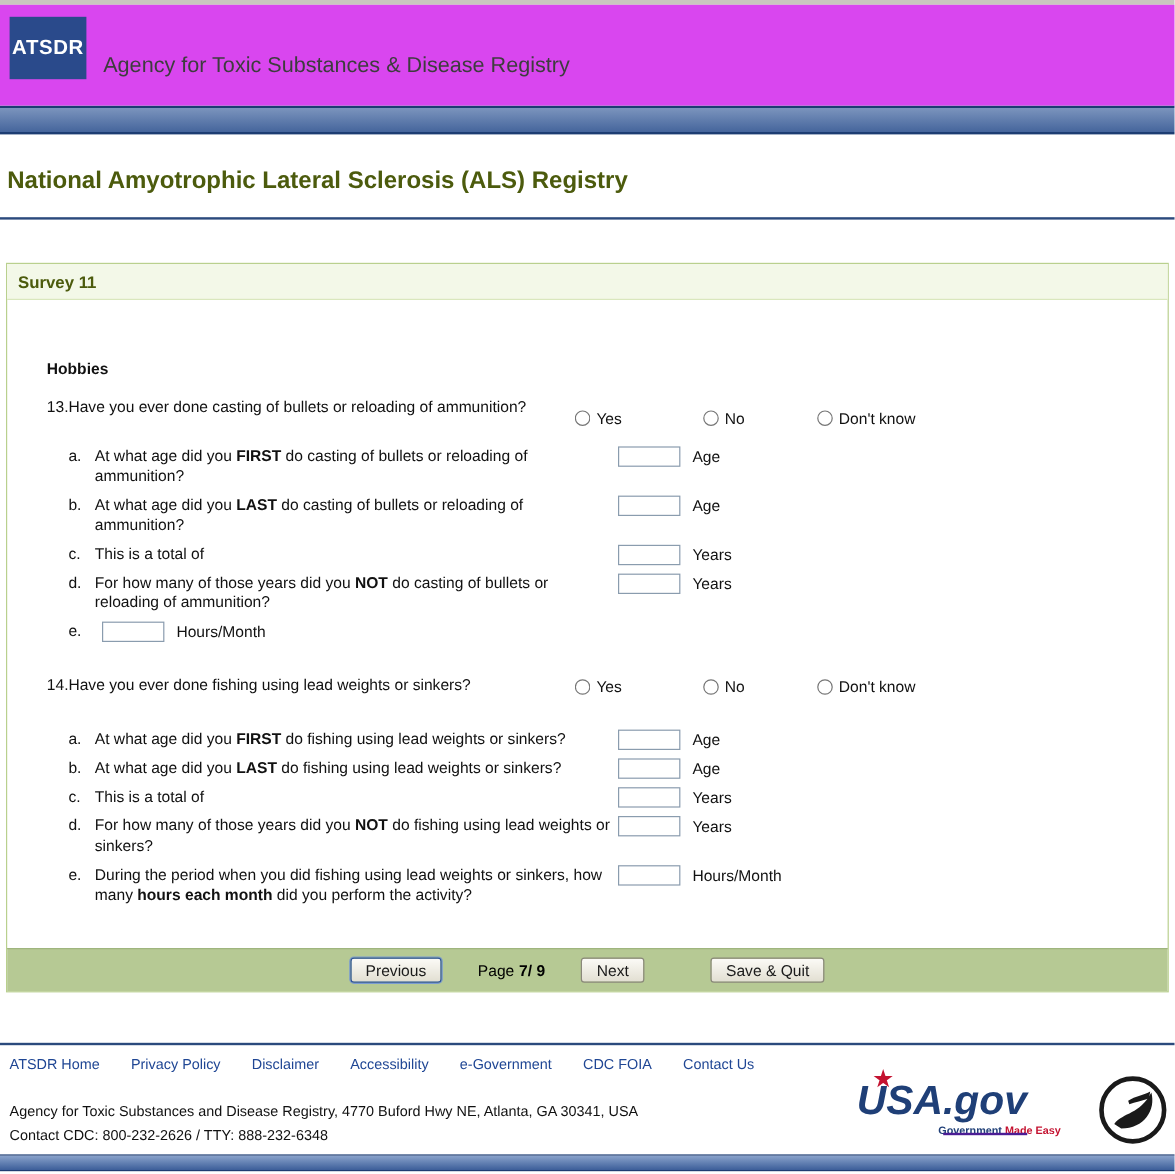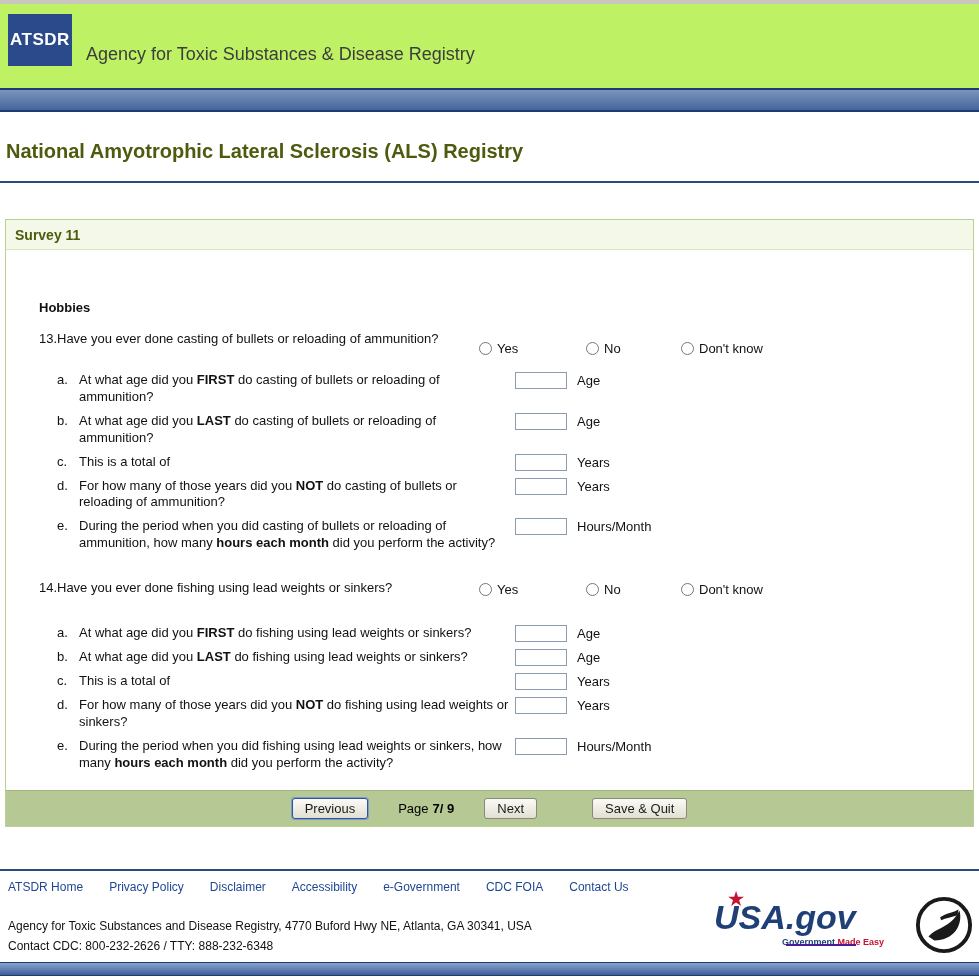--- a/index.html
+++ b/index.html
@@ -4,21 +4,21 @@
 <style>
   * { margin:0; padding:0; box-sizing:border-box; }
   html,body { background:#fff; }
   body { width:979px; font-family:"Liberation Sans", sans-serif; }
   .page { position:relative; width:979px; height:978px; background:#fff; overflow:hidden; }
 
   
   .top-strip { height:4px; background:#c9c6be; }
 
   
-  .site-header { position:relative; height:84px; background:#bef264; }
+  .site-header { position:relative; height:84px; background:#d946ef; }
   .logo-box { position:absolute; left:8px; top:10px; width:64px; height:52px; background:#2a4a8b;
               color:#fff; display:flex; align-items:center; justify-content:center;
               font-weight:bold; font-size:17px; letter-spacing:.5px; }
   .agency-name { position:absolute; left:86px; top:40px; font-size:18px; color:#3d3d3d; }
 
   
   .nav-bar { height:24px; background:linear-gradient(#7b94bd, #45659c);
              border-top:2px solid #1d3d72; border-bottom:2px solid #1d3d72; }
 
   
@@ -155,21 +155,20 @@
           <span class="sub-unit">Years</span>
         </div>
         <div class="sub-row">
           <span class="sub-letter">d.</span>
           <span class="sub-text"><span>For how many of those years did you </span><b>NOT</b><span> do casting of bullets or reloading of ammunition?</span></span>
           <input type="text" class="sub-input" style="">
           <span class="sub-unit">Years</span>
         </div>
         <div class="sub-row">
           <span class="sub-letter">e.</span>
-          <span class="sub-text"><span>During the period when you did casting of bullets or reloading of ammunition, how many </span><b>hours each month</b><span> did you perform the activity?</span></span>
           <input type="text" class="sub-input" style="">
           <span class="sub-unit">Hours/Month</span>
         </div>
       </div>
 
       <div class="question-row q14-block">
         <span class="q-num">14.</span>
         <div class="q-text">Have you ever done fishing using lead weights or sinkers?</div>
         <div class="radio-group offset-1line">
           <label class="radio-opt w-yes">

